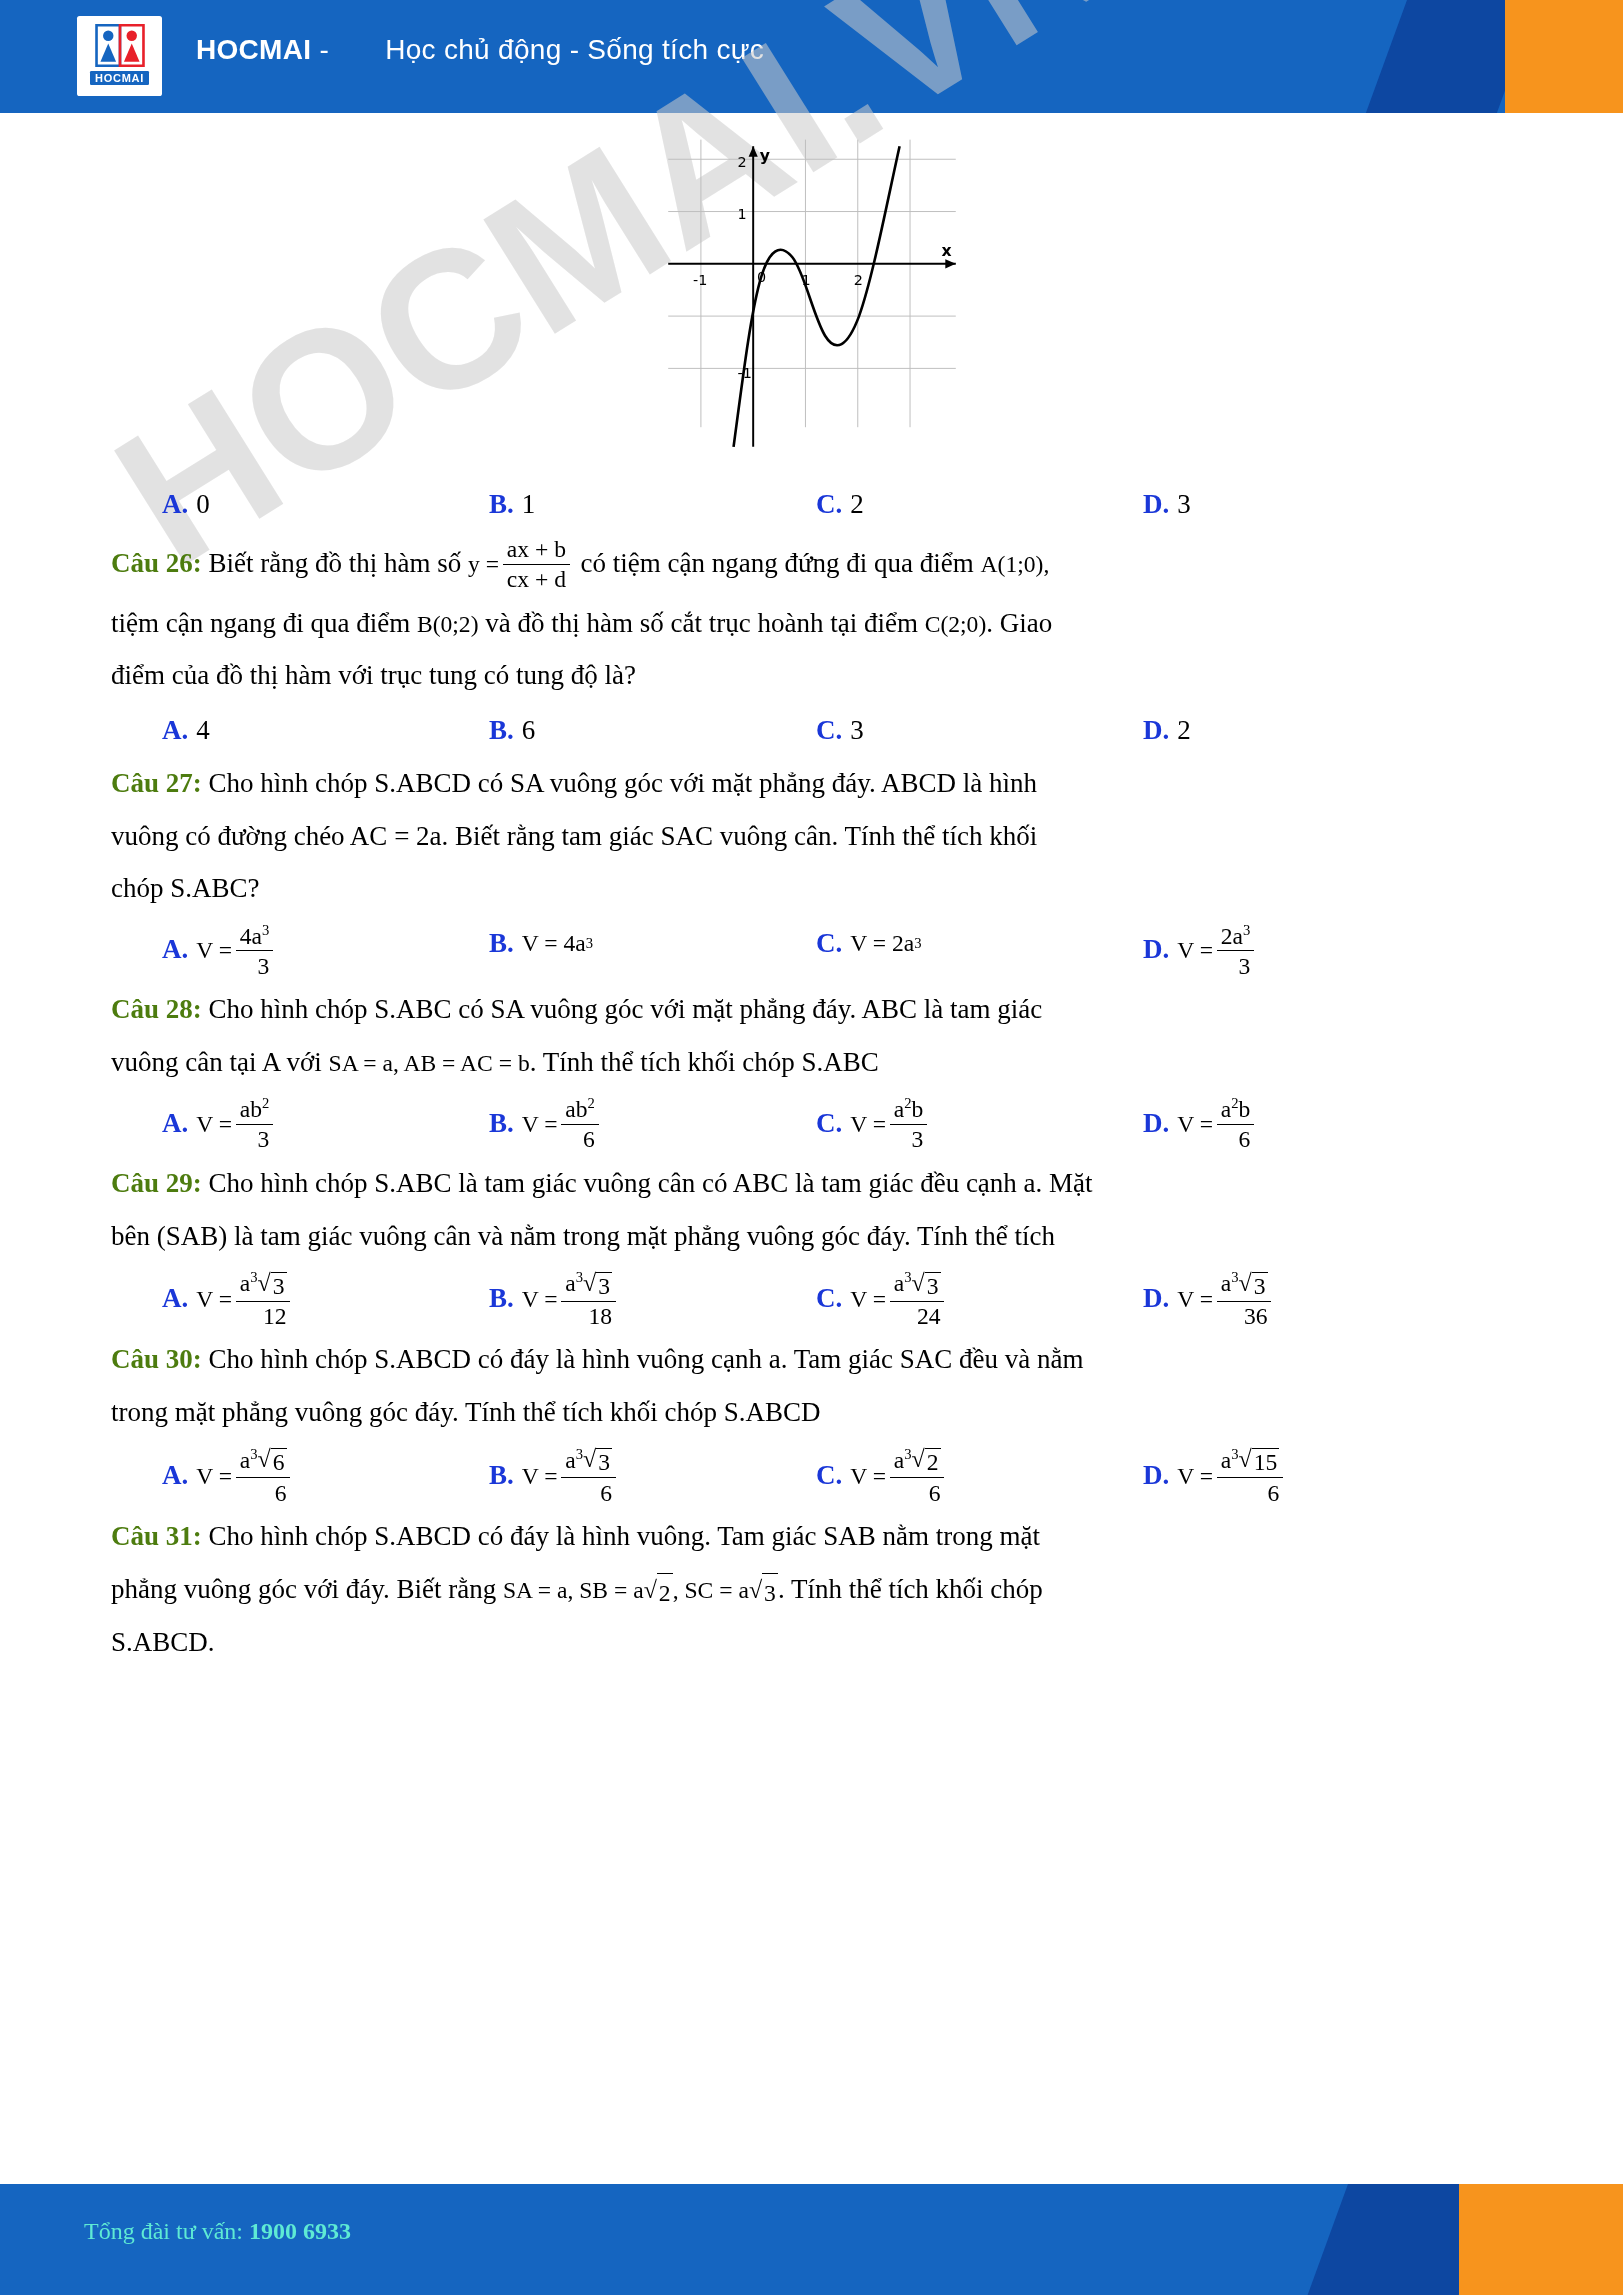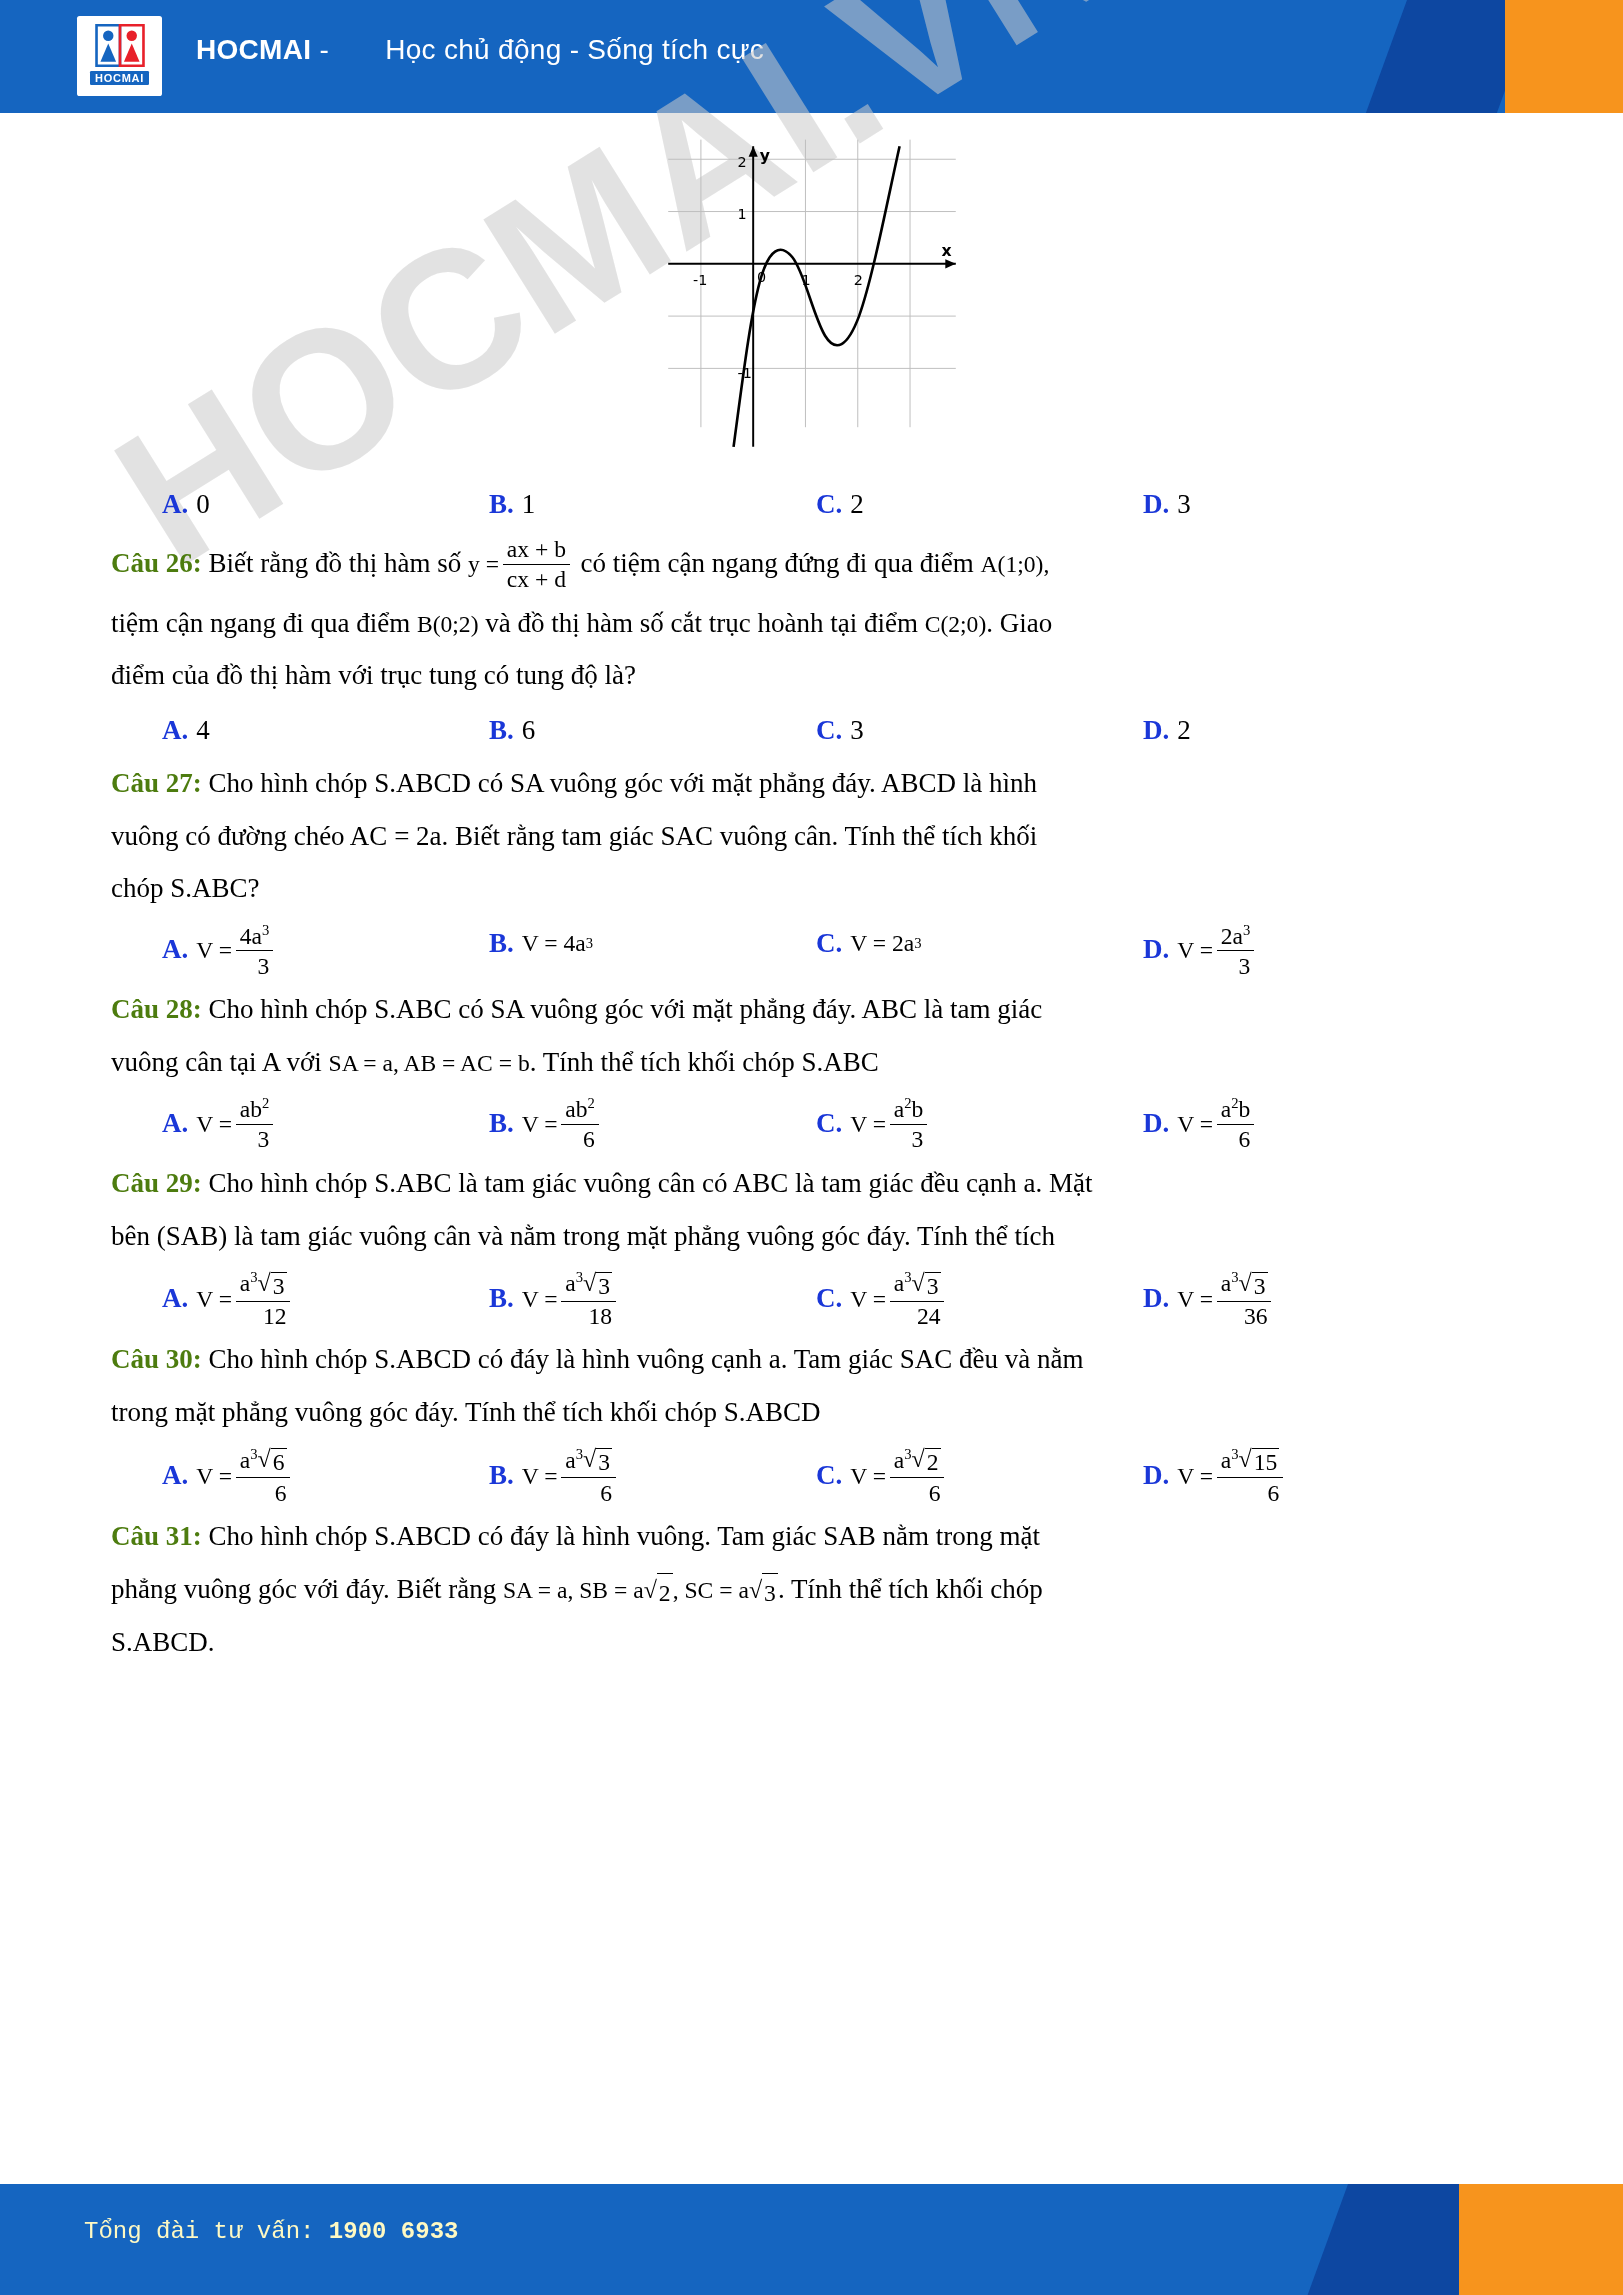--- a/index.html
+++ b/index.html
@@ -52,22 +52,22 @@
   }
   .footer-accent-orange{
     position:absolute;top:0;right:0;width:164px;height:111px;background:#f7941d;
   }
   .footer-accent-dark{
     position:absolute;top:0;right:124px;width:151px;height:111px;background:#0d47a1;
     transform:skewX(-20deg);transform-origin:top right;
   }
   .footer-text{
     position:absolute;left:84px;top:34px;
-    font-family:Liberation Mono, monospace;
-    font-size:24px;color:#fef9c3;
+    font-family:Liberation Serif, serif;
+    font-size:24px;color:#5eead4;
   }
   .footer-text b{font-weight:bold;}
   
   .watermark{
     position:absolute;left:79px;top:419px;
     font-family:"Liberation Sans", sans-serif;
     font-size:196px;font-weight:bold;color:#cccccc;opacity:.55;
     transform:rotate(-32deg);transform-origin:left top;
     white-space:nowrap;pointer-events:none;z-index:1;
   }

